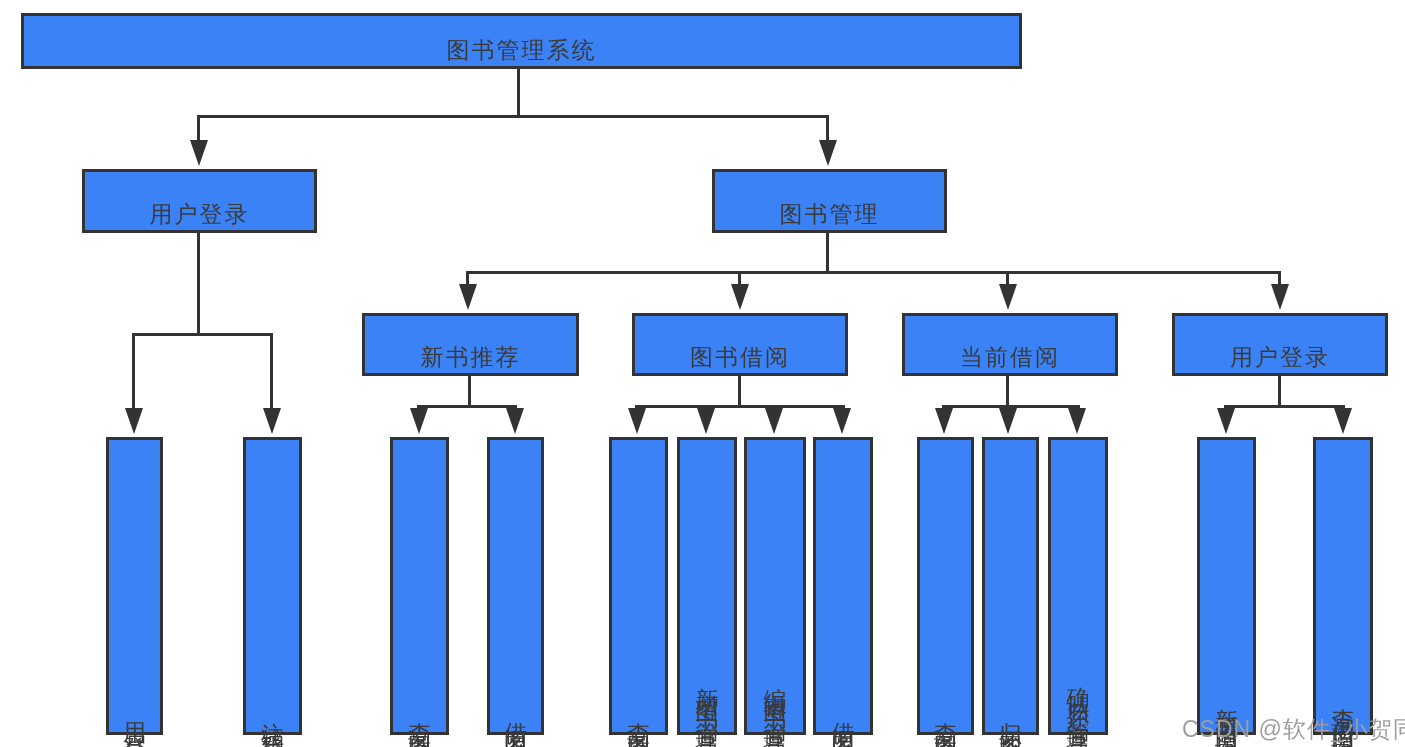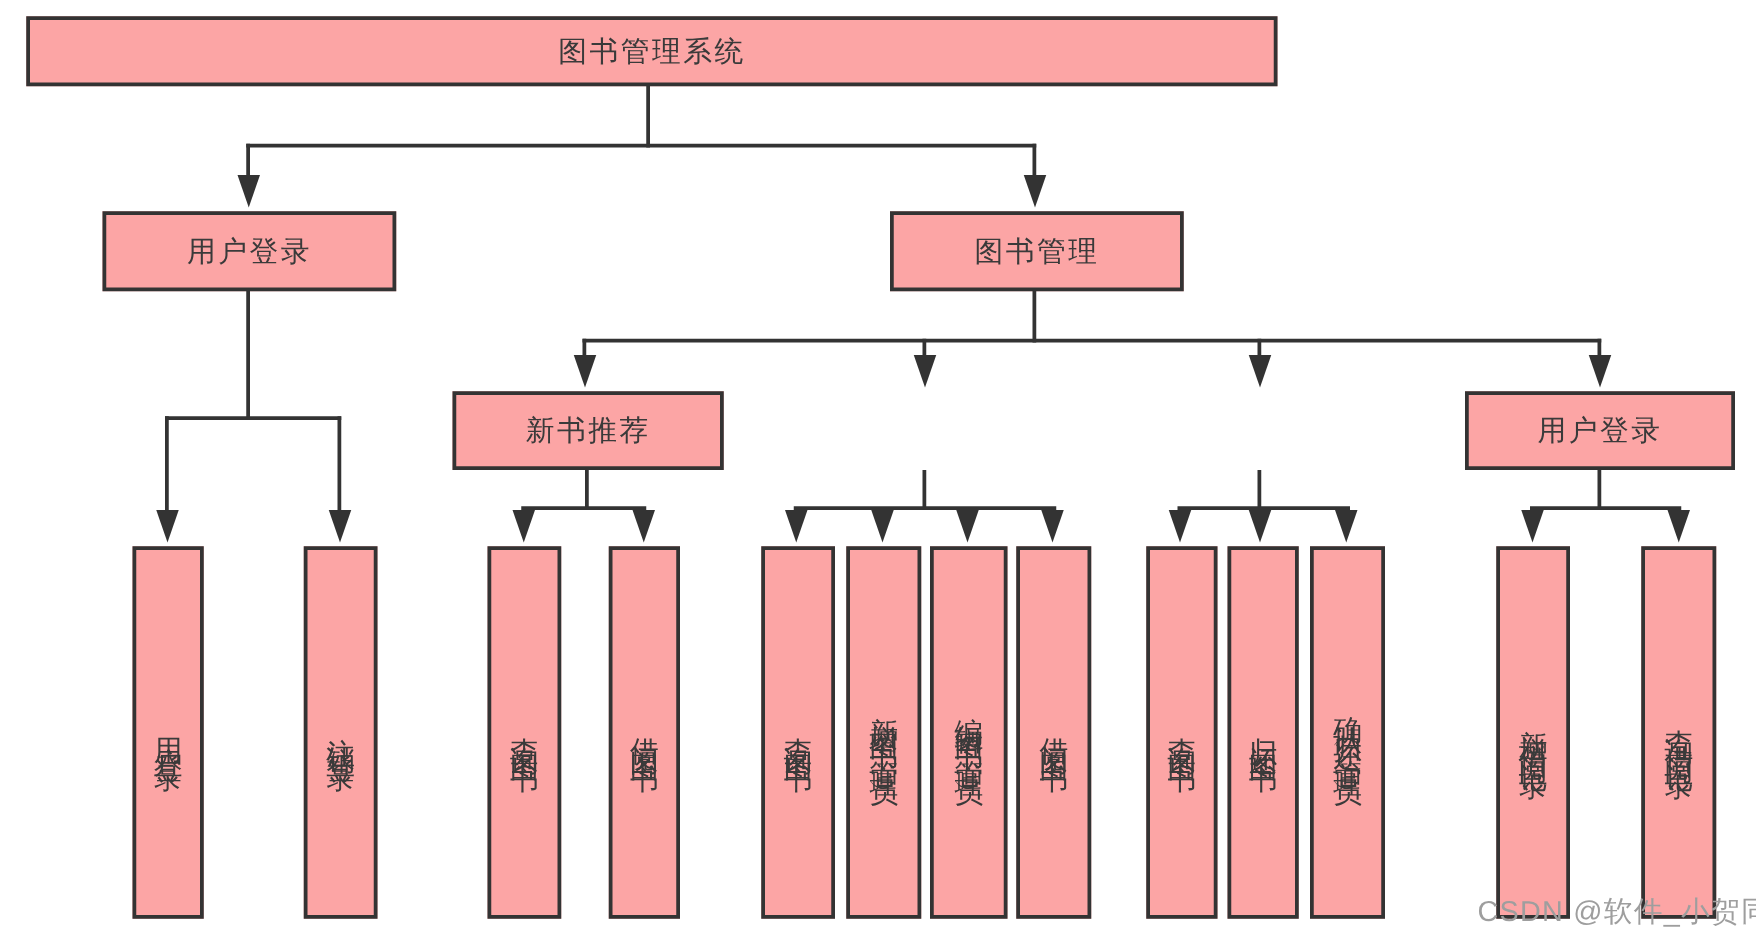--- a/index.html
+++ b/index.html
@@ -16,23 +16,23 @@
   .canvas {
     position: relative;
     width: 1405px;
     height: 747px;
     background: var(--background);
     overflow: hidden;
   }
   .node {
     position: absolute;
     border: 3px solid var(--line);
-    background: #fca5a5;
+    background: #3b82f6;
     display: flex;
-    align-items: center;
+    align-items: flex-end;
     justify-content: center;
     color: var(--text);
   }
   .node .hlabel {
     font-size: 23px;
     letter-spacing: 2px;
     white-space: nowrap;
     color: var(--text);
   }
   .leaf .vlabel {
@@ -98,20 +98,26 @@
   <div class="node n-user-login">
     <span class="hlabel">用户登录</span>
   </div>
   <div class="node n-book-mgmt">
     <span class="hlabel">图书管理</span>
   </div>
 
   <div class="node n-new-book">
     <span class="hlabel">新书推荐</span>
   </div>
+  <div class="node n-book-borrow">
+    <span class="hlabel">图书借阅</span>
+  </div>
+  <div class="node n-current-borrow">
+    <span class="hlabel">当前借阅</span>
+  </div>
   <div class="node n-borrow-record">
     <span class="hlabel">用户登录</span>
   </div>
 
   <div class="node leaf lf-user-login">
     <span class="vlabel">用户登录</span>
   </div>
   <div class="node leaf lf-logout">
     <span class="vlabel">注销登录</span>
   </div>

